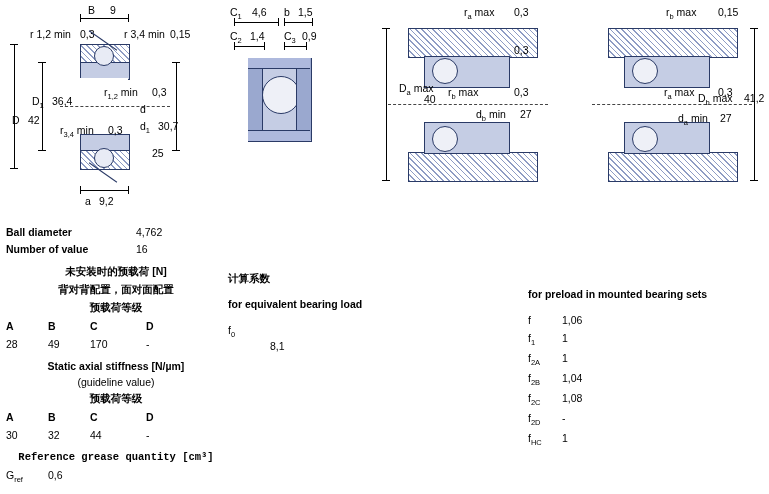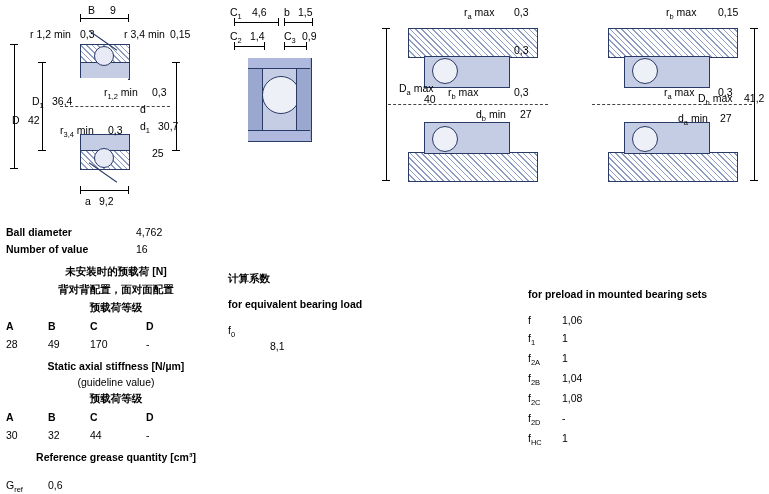--- a/index.html
+++ b/index.html
@@ -216,21 +216,21 @@
     <span class="abs lbl bold" style="left:84px;top:0;">C</span>
     <span class="abs lbl bold" style="left:140px;top:0;">D</span>
   </div>
   <div style="position:relative;height:22px;">
     <span class="abs lbl" style="left:0;top:0;">30</span>
     <span class="abs lbl" style="left:42px;top:0;">32</span>
     <span class="abs lbl" style="left:84px;top:0;">44</span>
     <span class="abs lbl" style="left:140px;top:0;">-</span>
   </div>
 
-  <div class="lbl bold" style="margin-bottom:16px;">Reference grease quantity [cm³]</div>
+  <div class="lbl bold" style="margin-bottom:6px;font-family:Liberation Mono, monospace;">Reference grease quantity [cm³]</div>
   <div style="position:relative;height:18px;">
     <span class="abs lbl" style="left:0;top:0;">G<span class="sub">ref</span></span>
     <span class="abs lbl" style="left:42px;top:0;">0,6</span>
   </div>
 </div>
 
 <div class="abs" style="left:228px;top:272px;width:280px;">
   <div class="lbl bold" style="margin-bottom:12px;">计算系数</div>
   <div class="lbl bold" style="margin-bottom:14px;">for equivalent bearing load</div>
   <div style="position:relative;height:18px;">

